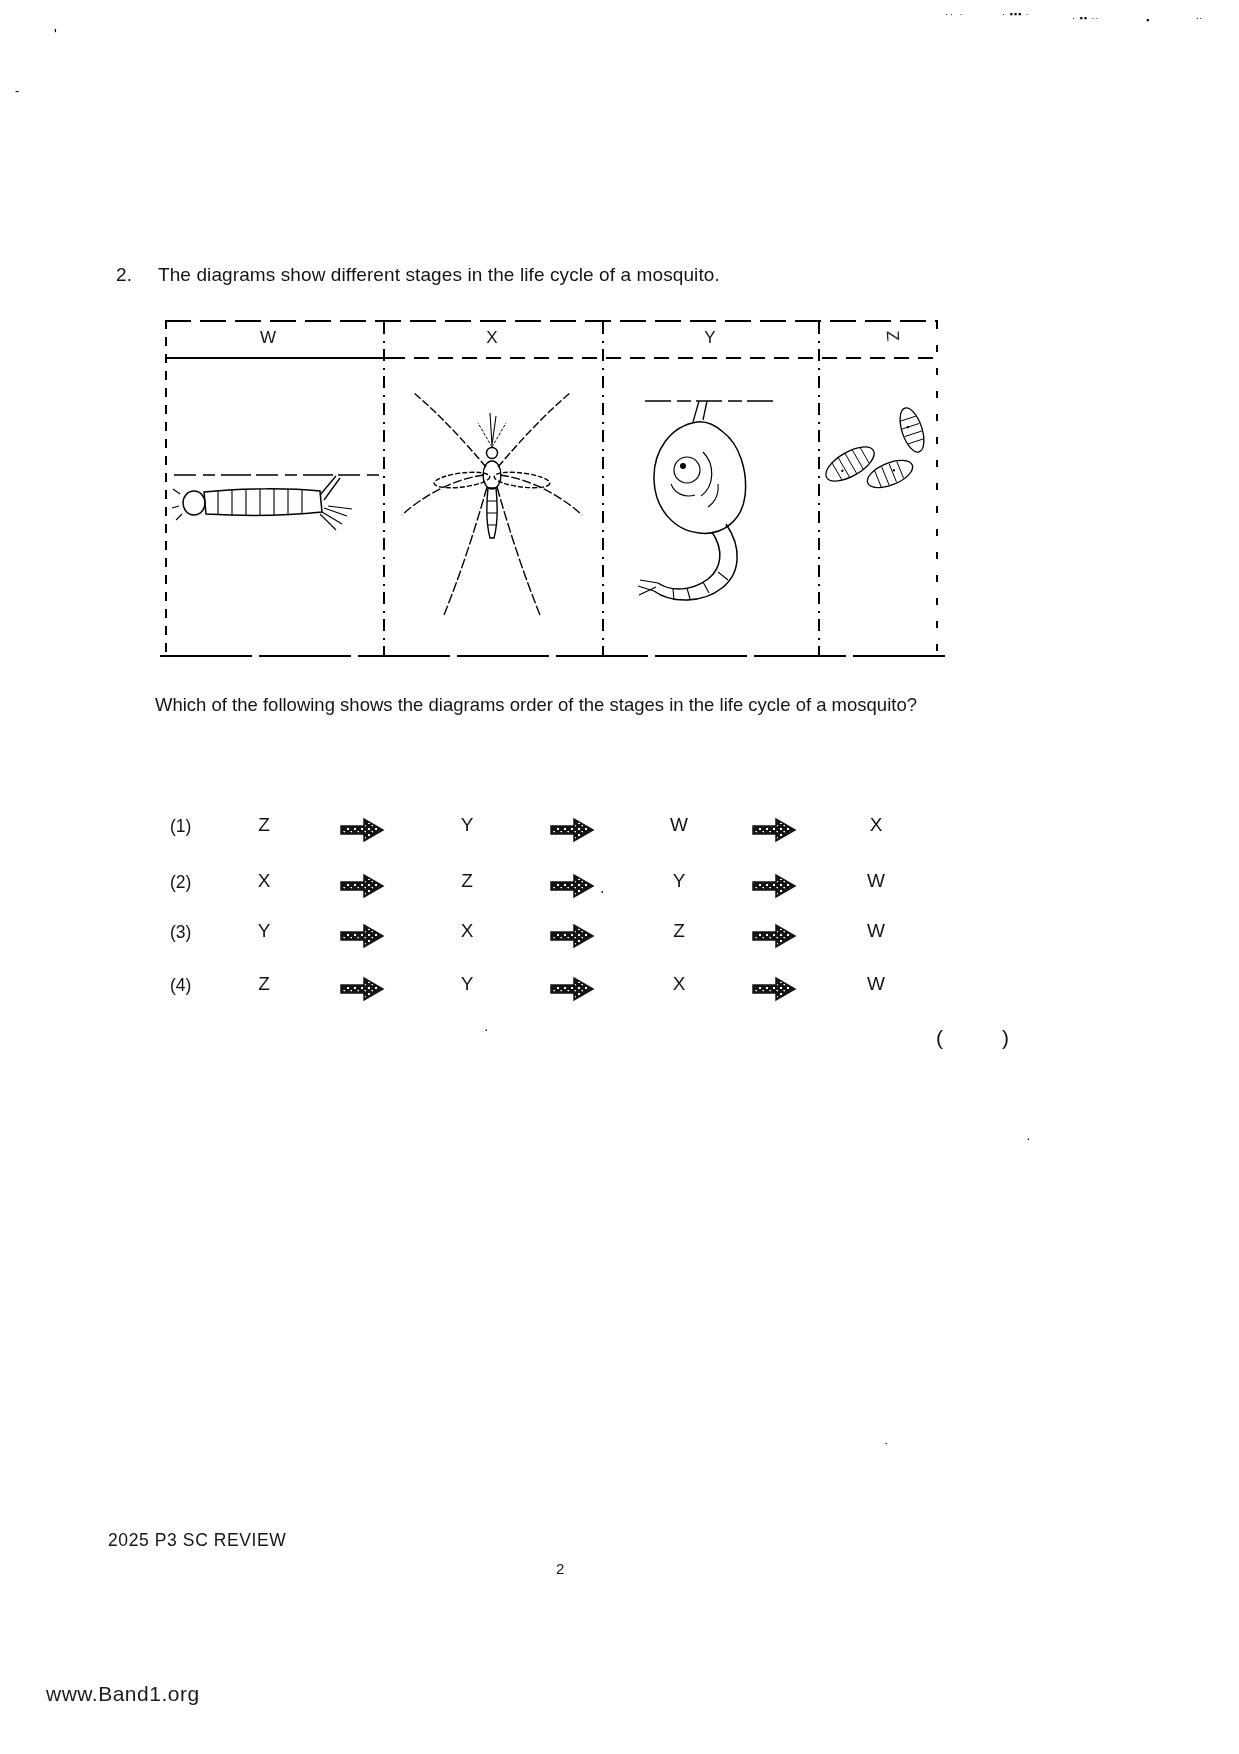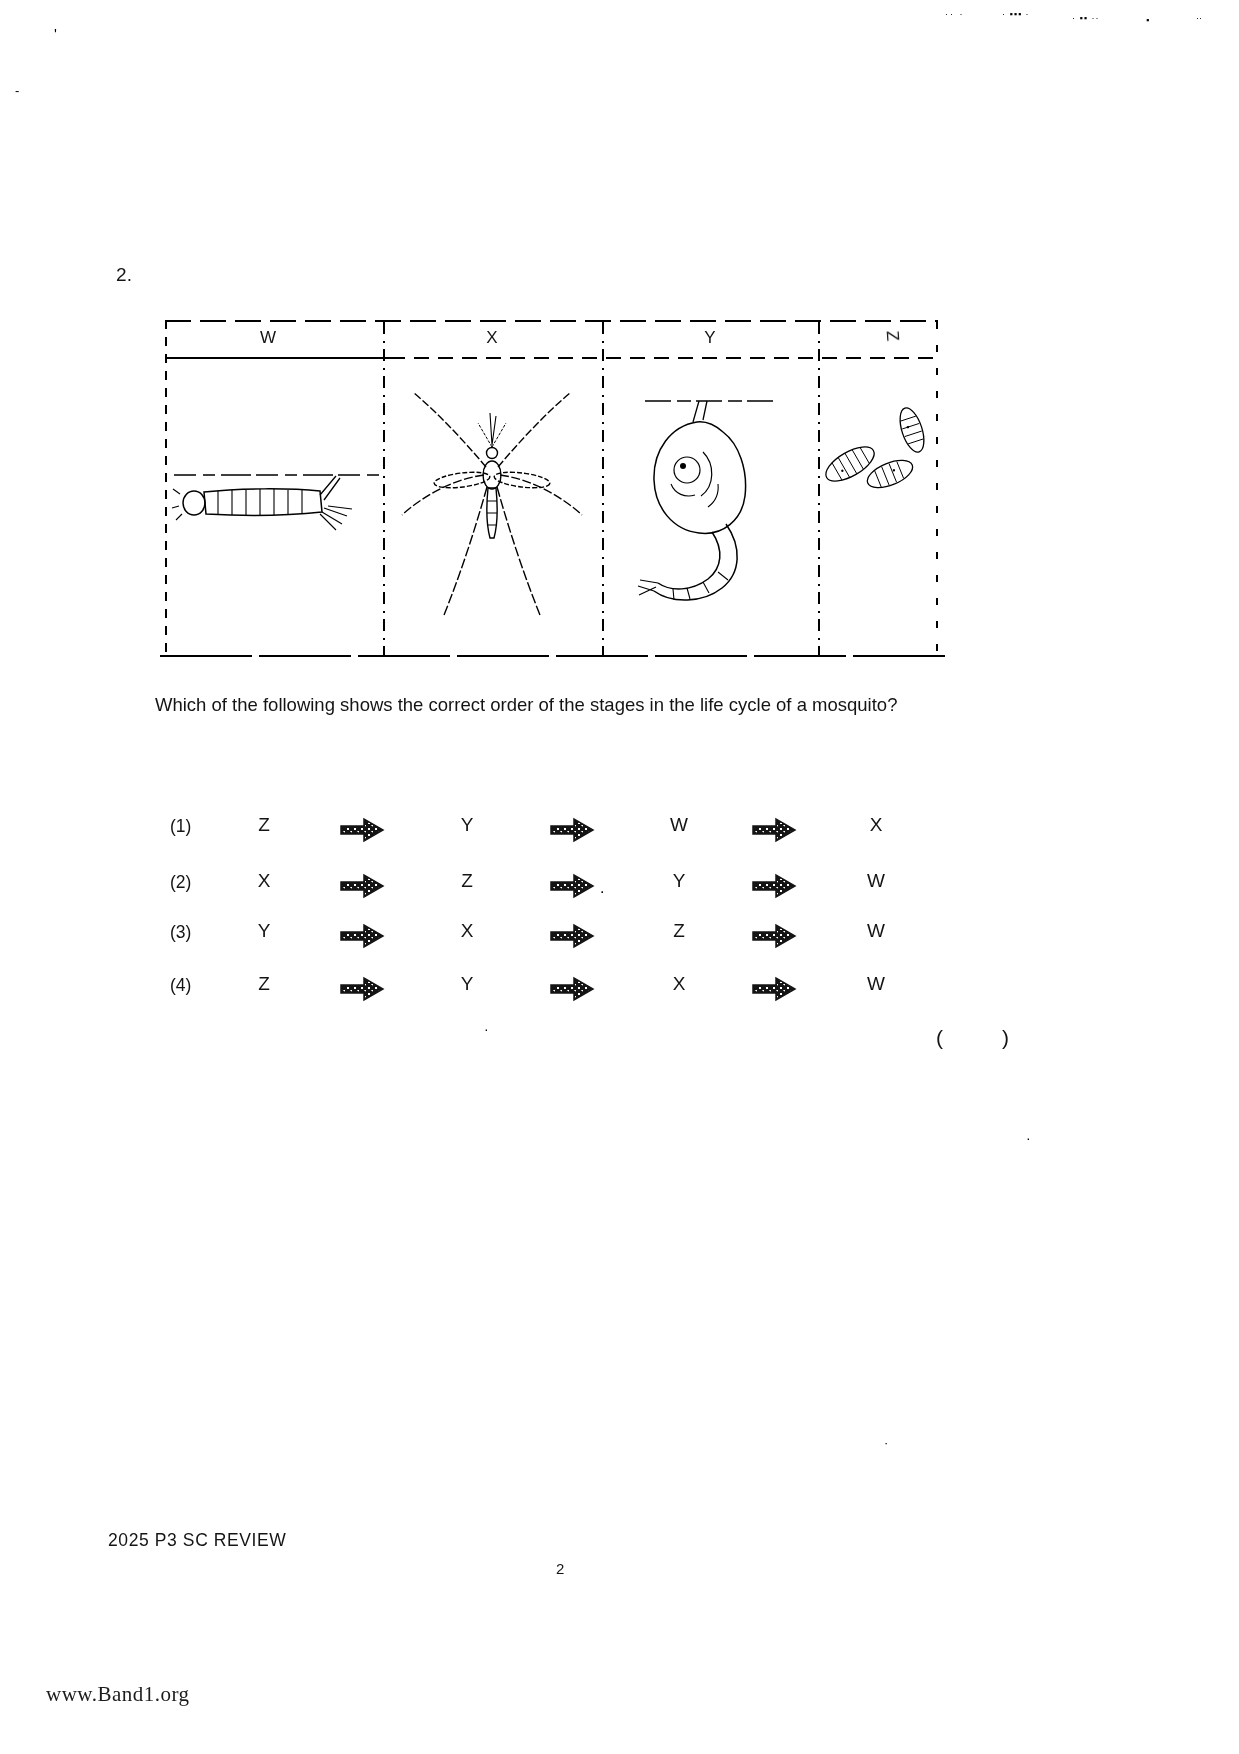--- a/index.html
+++ b/index.html
@@ -21,21 +21,21 @@
   .v-left{width:2px;background:repeating-linear-gradient(180deg,#161616 0 9px,rgba(0,0,0,0) 9px 17px);}
   .v-sparse{width:2px;background:repeating-linear-gradient(180deg,#161616 0 7px,rgba(0,0,0,0) 7px 23px);}
   .col-label{font-size:17px;text-align:center;width:60px;}
   .q-text{font-size:19px;letter-spacing:.1px;}
   .prompt{font-size:18.5px;line-height:1.38;width:780px;}
   .opt-num{position:absolute;left:170px;top:4px;width:44px;font-size:17.5px;}
   .opt-letter{position:absolute;top:2px;width:30px;text-align:center;font-size:19px;}
   .opt-arrow{position:absolute;top:3px;width:48px;height:30px;}
   .bracket{font-size:21px;}
   .noise{position:absolute;color:#141414;line-height:1;}
-  .watermark{font-family:Liberation Serif, serif;font-size:21px;color:#1c1c1c;letter-spacing:.5px;}
+  .watermark{font-family:Liberation Sans, sans-serif;font-size:21px;color:#1c1c1c;letter-spacing:.5px;}
   svg{display:block;}
   svg path,svg ellipse,svg circle,svg line{vector-effect:non-scaling-stroke;}
 </style>
 </head>
 <body>
 
 <svg width="0" height="0" style="position:absolute" aria-hidden="true">
   <defs>
     <pattern id="mottle" width="7" height="6" patternUnits="userSpaceOnUse">
       <rect width="7" height="6" fill="#101010"></rect>
@@ -53,20 +53,21 @@
   <span class="noise" style="left:1146px;top:16px;font-size:9px">▪</span>
   <span class="noise" style="left:1196px;top:14px;font-size:9px">··</span>
   <span class="noise" style="left:54px;top:26px;font-size:15px">'</span>
   <span class="noise" style="left:15px;top:84px;font-size:13px">-</span>
   <span class="noise" style="left:600px;top:880px;font-size:16px">.</span>
   <span class="noise" style="left:484px;top:1022px;font-size:14px">·</span>
   <span class="noise" style="left:1026px;top:1131px;font-size:14px">·</span>
   <span class="noise" style="left:884px;top:1436px;font-size:13px">·</span>
 
   <div class="abs txt q-text deg" style="left:116px;top:264px">2.</div>
+  <div class="abs q-text deg" style="left:158px;top:264px;width:760px">The diagrams show different stages in the life cycle of a mosquito.</div>
 
   <div>
     <div class="abs h-top" style="left:165px;top:320px;width:773px"></div>
     <div class="abs h-solid" style="left:165px;top:357px;width:225px"></div>
     <div class="abs h-dash" style="left:390px;top:357px;width:548px"></div>
     <div class="abs h-bottom" style="left:160px;top:655px;width:785px"></div>
     <div class="abs v-left" style="left:165px;top:320px;height:337px"></div>
     <div class="abs v-sparse" style="left:936px;top:322px;height:333px"></div>
     <div class="abs v-dash" style="left:383px;top:322px;height:333px"></div>
     <div class="abs v-dash" style="left:602px;top:322px;height:333px"></div>
@@ -130,21 +131,21 @@
         <circle cx="5" cy="-2" r="1.2" fill="#121212" stroke="none"></circle>
       </g>
       <g transform="translate(102,40) rotate(72)">
         <ellipse rx="23" ry="10"></ellipse>
         <path d="M-12,-8 V8 M-4,-9 V9 M4,-9 V9 M12,-8 V8" stroke-width="1"></path>
         <circle cx="-4" cy="3" r="1.2" fill="#121212" stroke="none"></circle>
       </g>
     </svg>
   </div>
 
-  <div class="abs prompt deg" style="left:155px;top:692px">Which of the following shows the correct order of the stages in the life cycle of a mosquito?</div>
+  <div class="abs prompt deg" style="left:155px;top:692px">Which of the following shows the diagrams order of the stages in the life cycle of a mosquito?</div>
 
   <div>
 
     <div class="abs" style="left:0;top:812px;width:1239px;height:34px">
       <span class="opt-num deg">(1)</span>
       <span class="opt-letter deg" style="left:249px">Z</span>
       <svg class="opt-arrow deg" style="left:338px" viewBox="0 0 46 30">
           <polygon points="2,11 25,11 25,4 44,15 25,26 25,19 2,19" fill="url(#mottle)" stroke="#0a0a0a" stroke-width="1.5"></polygon>
         </svg>
       <span class="opt-letter deg" style="left:452px">Y</span>

